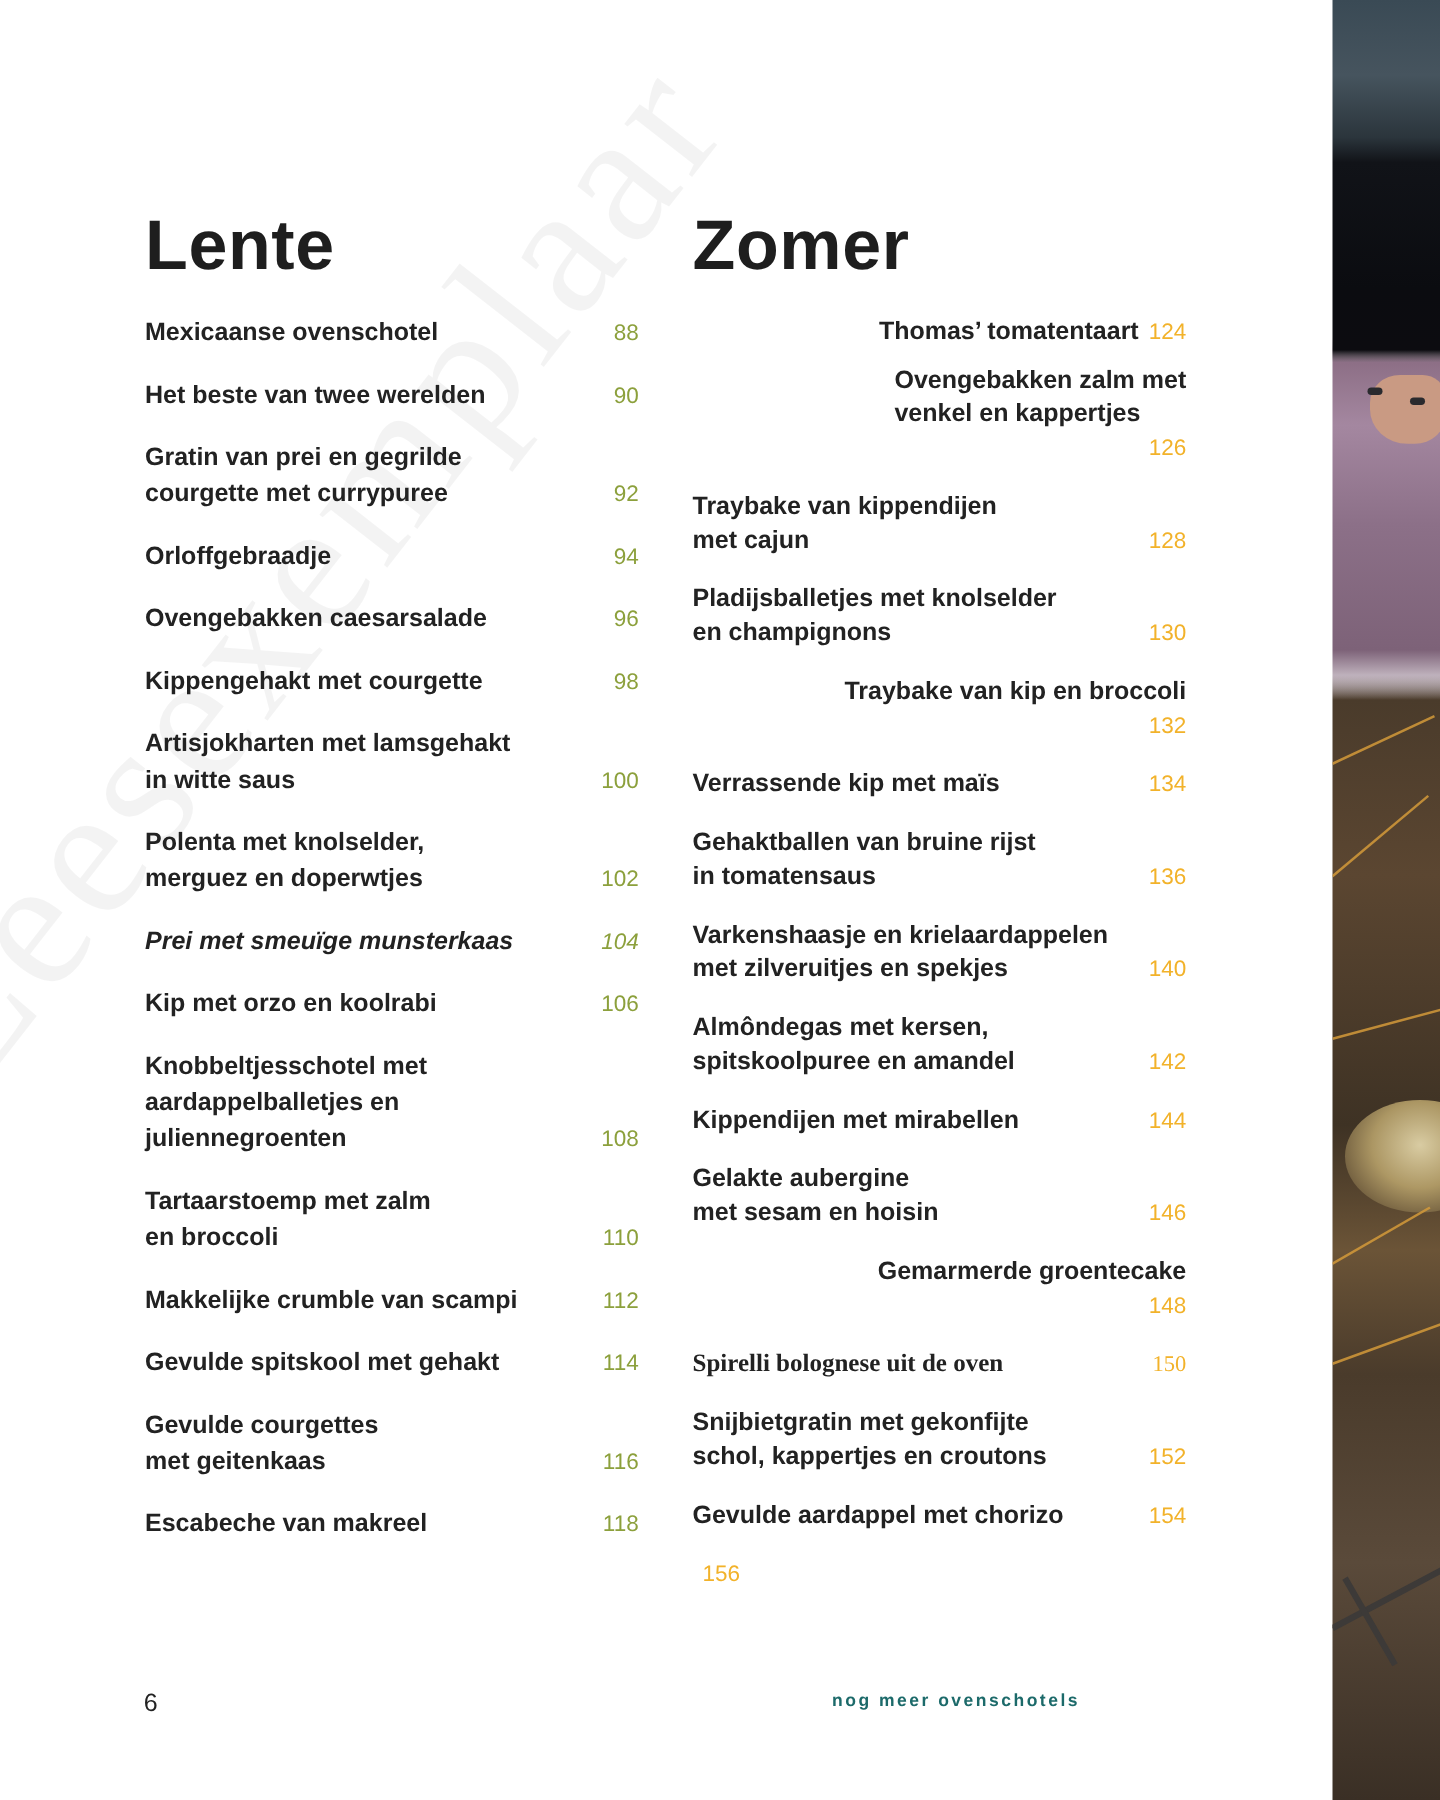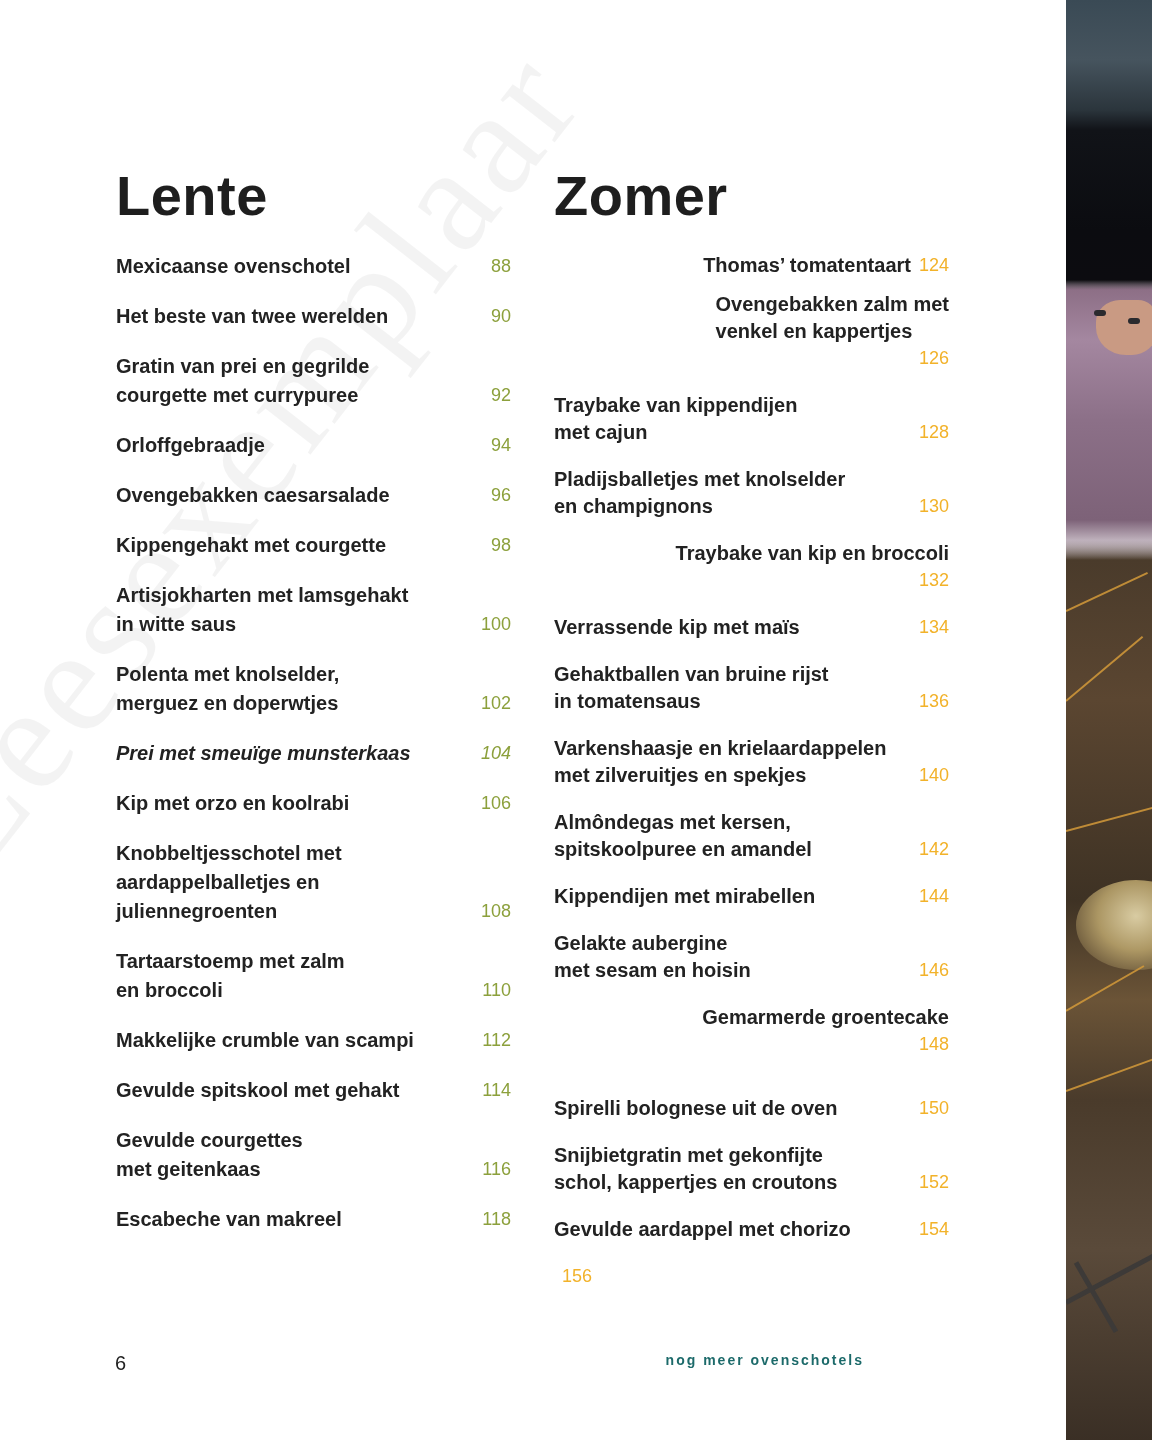--- a/index.html
+++ b/index.html
@@ -168,21 +168,21 @@
         </div>
         <div class="entry" style="margin-top: 20px;">
           <span class="name">Gelakte aubergine
 met sesam en hoisin</span>
           <span class="page-num">146</span>
         </div>
         <div class="entry" style="margin-top: 20px; flex-direction: column;">
           <span class="name">Gemarmerde groentecake</span>
           <span class="page-num">148</span>
         </div>
-        <div class="entry" style="margin-top: 37px;">
+        <div class="entry" style="margin-top: 20px; font-family: Liberation Serif, serif;">
           <span class="name">Spirelli bolognese uit de oven</span>
           <span class="page-num">150</span>
         </div>
         <div class="entry" style="margin-top: 20px;">
           <span class="name">Snijbietgratin met gekonfijte
 schol, kappertjes en croutons</span>
           <span class="page-num">152</span>
         </div>
         <div class="entry" style="margin-top: 20px;">
           <span class="name">Gevulde aardappel met chorizo</span>

